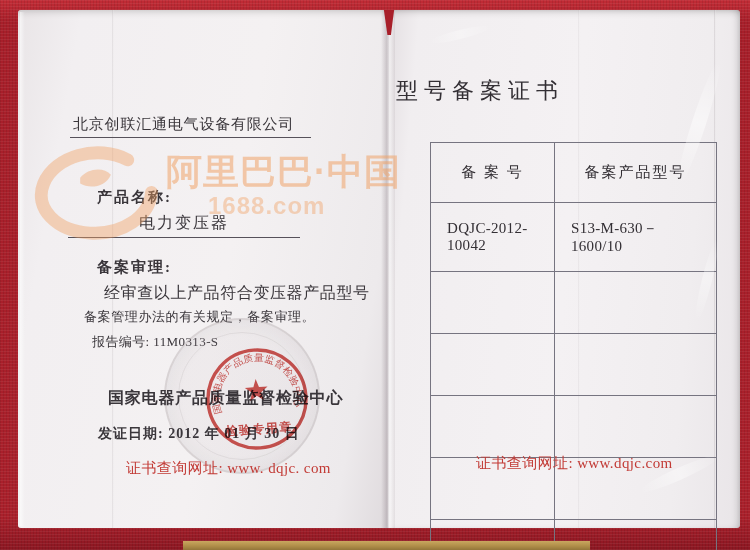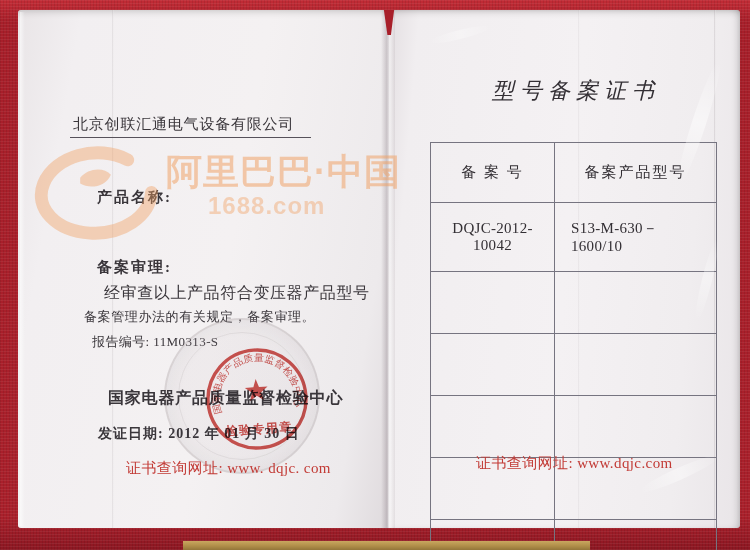--- a/index.html
+++ b/index.html
@@ -64,28 +64,28 @@
 
   .embossed-seal{position:absolute;left:146px;top:308px;width:152px;height:152px;border-radius:50%;
     border:2px solid rgba(158,148,152,.22);
     background:radial-gradient(circle,rgba(190,180,186,.10) 55%,rgba(170,160,166,.16) 72%,rgba(190,180,186,0) 74%);}
   .embossed-inner{position:absolute;left:12px;top:12px;right:12px;bottom:12px;border-radius:50%;
     border:1px solid rgba(158,148,152,.16);}
   .stamp{position:absolute;left:186px;top:336px;width:106px;height:106px;z-index:3;
     mix-blend-mode:multiply;opacity:.93;transform:rotate(-4deg);}
 
   
-  .rp-title{position:absolute;left:0;top:66px;width:100%;text-align:center;color:#332f34;
-    font-size:22px;letter-spacing:6px;padding-left:24px;box-sizing:border-box;font-style:italic;}
+  .rp-title{position:absolute;left:0;top:66px;width:100%;color:#332f34;
+    font-size:22px;letter-spacing:6px;padding-left:8px;box-sizing:border-box;}
   table.reg{position:absolute;left:42px;top:132px;width:286px;border-collapse:collapse;table-layout:fixed;
     color:#332f34;}
   table.reg th,table.reg td{border:1px solid #767480;padding:16px;overflow:hidden;}
   table.reg th{height:27px;font-weight:400;font-size:15px;letter-spacing:2px;text-align:center;}
   table.reg td{height:29px;font-size:15px;}
-  td.cell-reg{padding-left:12px;letter-spacing:.3px;text-align:center;}
+  td.cell-reg{padding-left:12px;letter-spacing:.3px;}
   td.cell-model{padding-left:10px;letter-spacing:.3px;}
   td.cell-blank-note{padding-left:32px;letter-spacing:2px;font-size:14px;}
   .url-right{left:88px;top:444px;}
 
   
   .watermark{position:absolute;left:30px;top:140px;width:400px;height:100px;z-index:5;pointer-events:none;
     font-family:"Liberation Sans","DejaVu Sans",sans-serif;text-align:right;}
   .wm-logo{position:absolute;left:0;top:6px;width:140px;height:94px;}
   .wm-text{position:absolute;left:136px;top:8px;font-size:36px;font-weight:700;letter-spacing:1px;
     color:rgba(240,160,98,.52);white-space:nowrap;}
@@ -96,20 +96,21 @@
 <body>
 
 <div class="photo">
 
   <div class="page page-left">
     <div class="crease c1"></div>
 
     <div class="lp company-name">北京创联汇通电气设备有限公司</div>
 
     <div class="lp product-label">产品名称:</div>
+    <div class="lp product-name">电力变压器</div>
 
     <div class="lp review-label">备案审理:</div>
     <div class="lp review-line1">经审查以上产品符合变压器产品型号</div>
     <div class="lp review-line2">备案管理办法的有关规定，备案审理。</div>
 
     <div class="lp report-line"><span>报告编号: </span><span>11M0313-S</span></div>
 
     <div class="embossed-seal">
       <div class="embossed-inner"></div>
     </div>

